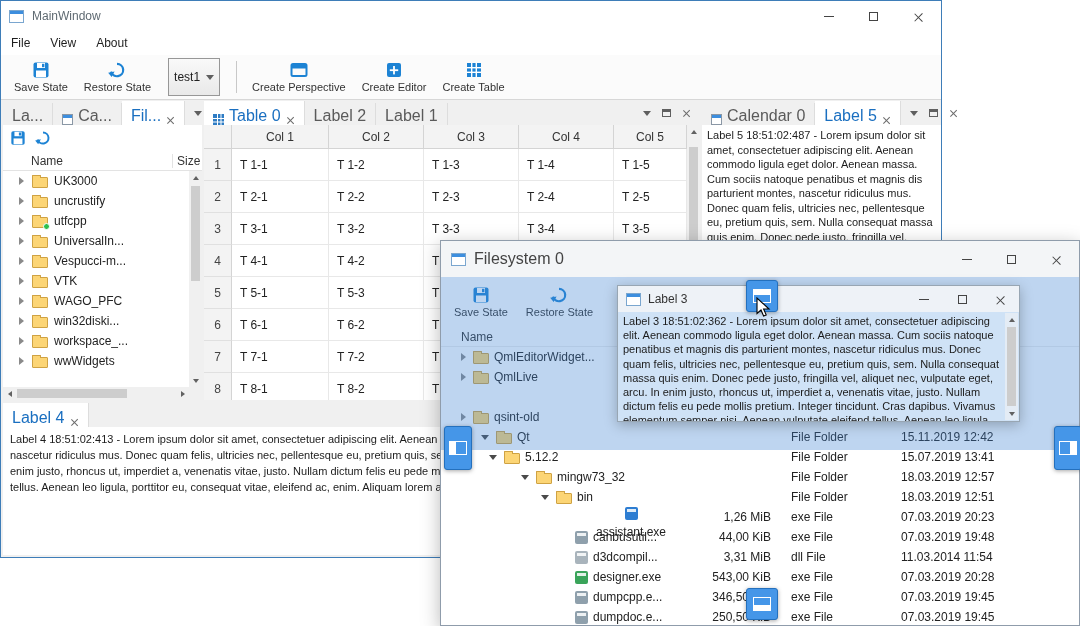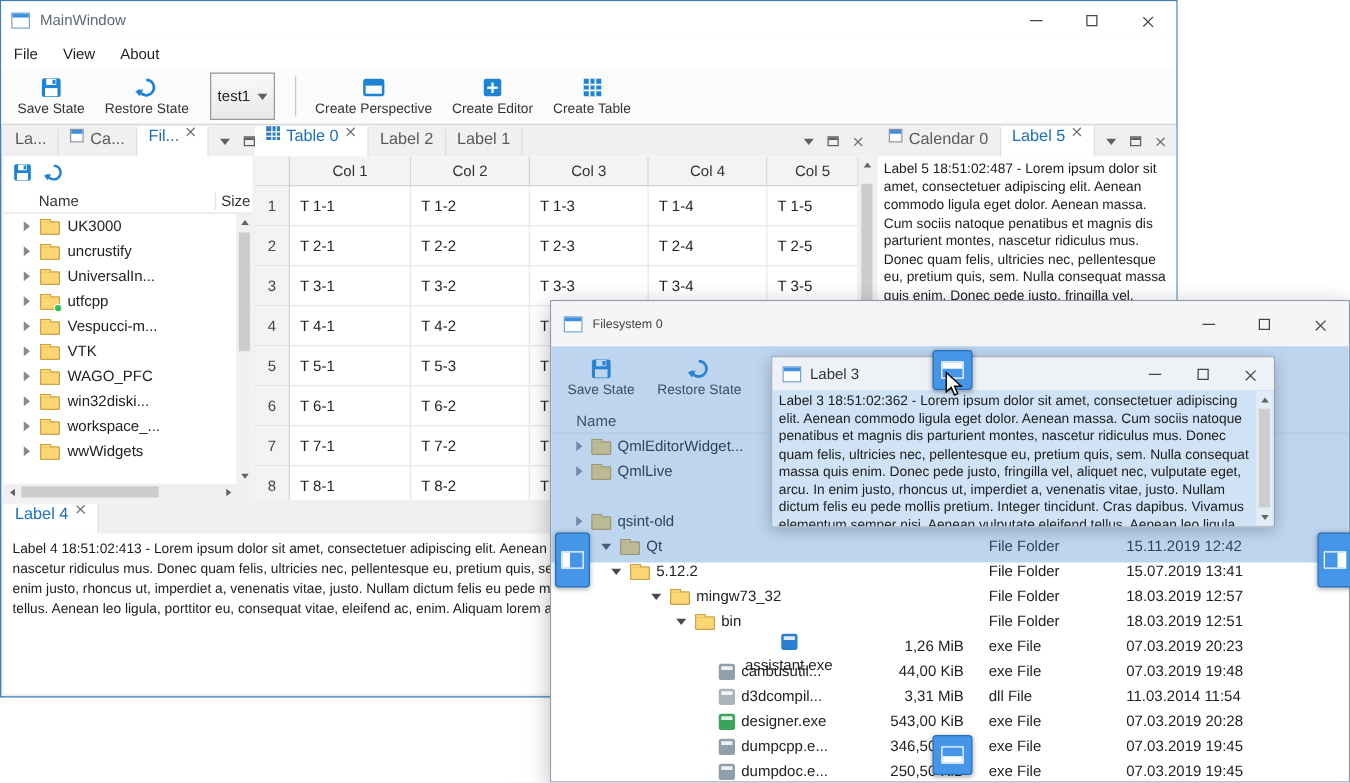--- a/index.html
+++ b/index.html
@@ -64,21 +64,21 @@
   .combo{width:52px;height:38px;margin:0 8px;border:1px solid #979797;background:linear-gradient(#f9f9f9,#e9e9e9);display:flex;align-items:center;justify-content:space-between;padding:0 5px;font-size:12px;color:#222;flex:none}
   .tb-sep{width:1px;height:32px;background:#c8c8c8;margin:0 6px;flex:none}
 
   
   .dock{position:absolute;background:#f0f0f0;display:flex;flex-direction:column}
   #left-dock{left:2px;top:100px;width:199px;height:299px}
   #center-dock{left:203px;top:100px;width:496px;height:299px}
   #right-dock{left:701px;top:100px;width:239px;height:299px}
   #bottom-dock{left:2px;right:2px;top:402px;bottom:2px}
   .dock-tabbar{height:24px;display:flex;align-items:flex-end;background:#f0f0f0;flex:none}
-  .tab{height:22px;display:flex;align-items:flex-start;gap:5px;padding:0 9px;font-size:13px;color:#5a5a5a;border-right:1px solid #ddd;white-space:nowrap}
+  .tab{height:22px;display:flex;align-items:flex-end;gap:5px;padding:0 9px;font-size:16px;color:#5a5a5a;border-right:1px solid #ddd;white-space:nowrap}
   .tab.active{background:#fff;color:#1a6fc0;height:24px;border-right:1px solid #ddd}
   .dock-controls{margin-left:auto;display:flex;align-items:center;gap:11px;padding:0 9px;height:100%}
   .dock-content{flex:1;background:#fff;position:relative;overflow:hidden}
 
   
   .mini-toolbar{height:26px;display:flex;align-items:center;gap:9px;padding:0 7px;background:#fff}
   .tree-header{height:20px;display:flex;align-items:center;font-size:12px;color:#333;border-bottom:1px solid #e3e3e3;background:#fff}
   .h-name{flex:1;padding-left:28px}
   .h-size{width:30px;border-left:1px solid #e3e3e3;padding-left:4px;overflow:hidden;white-space:nowrap}
   #left-tree{position:absolute;left:0;right:13px;top:46px;bottom:13px;overflow:hidden}
@@ -98,21 +98,21 @@
   .c0{width:97px}.c1{width:95px}.c2{width:95px}.c3{width:95px}.c4{width:73px}
   .ct-vscroll{right:0;top:0;bottom:0;width:13px}
 
   
   .lorem-pane{position:absolute;inset:0;padding:3px 5px;font-size:11px;line-height:14.5px;color:#1c1c1c;overflow:hidden}
   .lorem-line{white-space:nowrap;overflow:hidden;height:16px;line-height:16px;font-size:11px;color:#1c1c1c}
   #label4-lines{position:absolute;inset:0;padding:4px 7px;overflow:hidden}
 
   
   #fs-window{position:absolute;left:440px;top:240px;width:640px;height:386px;border:1px solid #8f9cab;background:#f3f5f7;box-shadow:0 5px 18px rgba(0,0,0,.28);z-index:2}
-  .fs-titlebar{height:36px;display:flex;align-items:center;padding-left:10px;gap:8px;background:#f3f5f7;font-size:10px;color:#444}
+  .fs-titlebar{height:36px;display:flex;align-items:center;padding-left:10px;gap:8px;background:#f3f5f7;font-size:16px;color:#444}
   .fs-body{position:absolute;left:0;right:0;top:36px;bottom:0;background:#fff}
   .fs-toolbar{height:50px;display:flex;align-items:center;padding:0 6px;gap:4px;background:#fff}
   .fs-header{height:20px;display:flex;align-items:center;font-size:12px;color:#333;border-bottom:1px solid #ededed;padding-left:20px}
   #fs-rows{position:absolute;left:0;right:0;top:70px;bottom:0;overflow:hidden}
   .fsrow{height:20px;display:flex;align-items:center;font-size:12px;color:#222;white-space:nowrap}
   .fs-name{display:flex;align-items:center;gap:5px;width:260px;flex:none;overflow:hidden}
   .fs-size{width:70px;text-align:right;flex:none}
   .fs-type{width:110px;padding-left:20px;flex:none}
   .fs-date{padding-left:20px;flex:none}
 
@@ -256,29 +256,29 @@
             <span class="folder"></span>
             <span class="tlabel">UK3000</span>
           </div>
           <div class="trow">
             <span class="tri-r"></span>
             <span class="folder"></span>
             <span class="tlabel">uncrustify</span>
           </div>
           <div class="trow">
             <span class="tri-r"></span>
-            <span class="folder"></span>
-            <span class="tlabel">UniversalIn...</span>
-          </div>
-          <div class="trow">
-            <span class="tri-r"></span>
             <span class="folder">
               <span class="badge"></span>
             </span>
             <span class="tlabel">utfcpp</span>
+          </div>
+          <div class="trow">
+            <span class="tri-r"></span>
+            <span class="folder"></span>
+            <span class="tlabel">UniversalIn...</span>
           </div>
           <div class="trow">
             <span class="tri-r"></span>
             <span class="folder"></span>
             <span class="tlabel">Vespucci-m...</span>
           </div>
           <div class="trow">
             <span class="tri-r"></span>
             <span class="folder"></span>
             <span class="tlabel">VTK</span>

